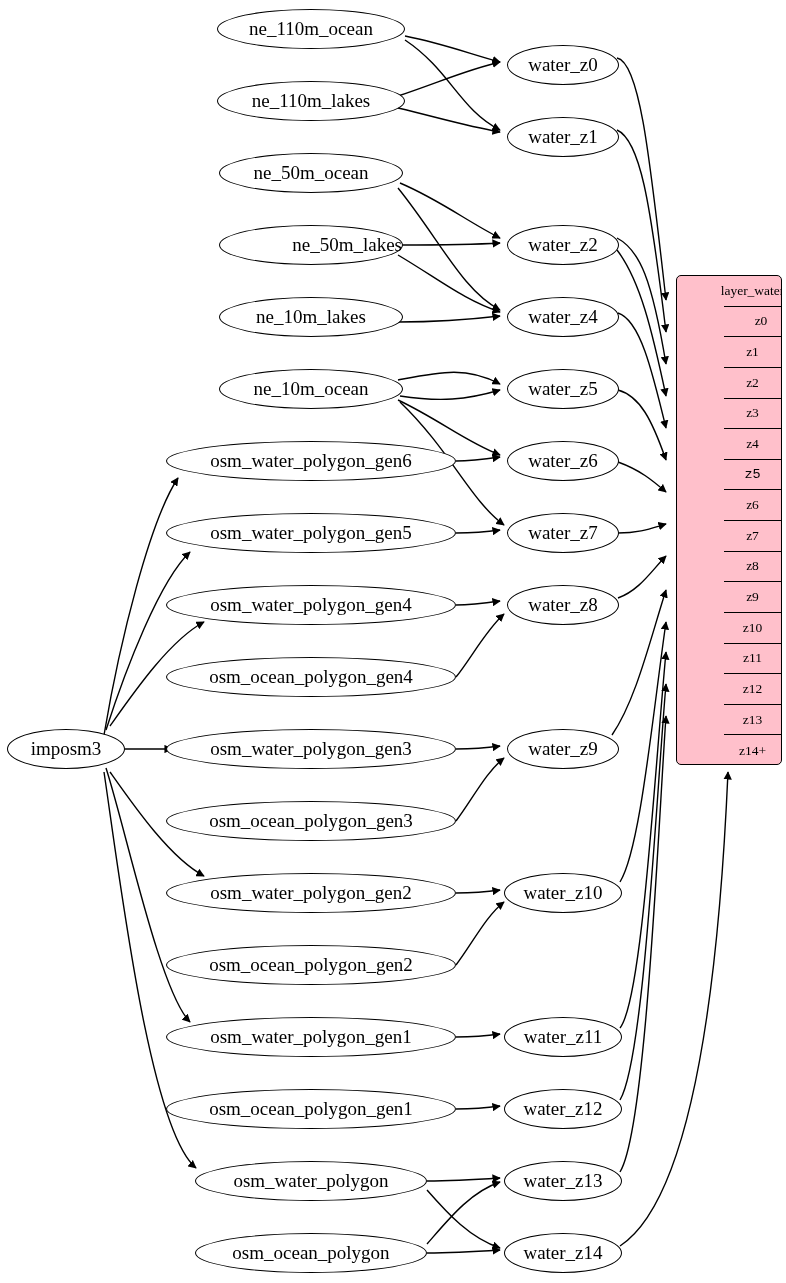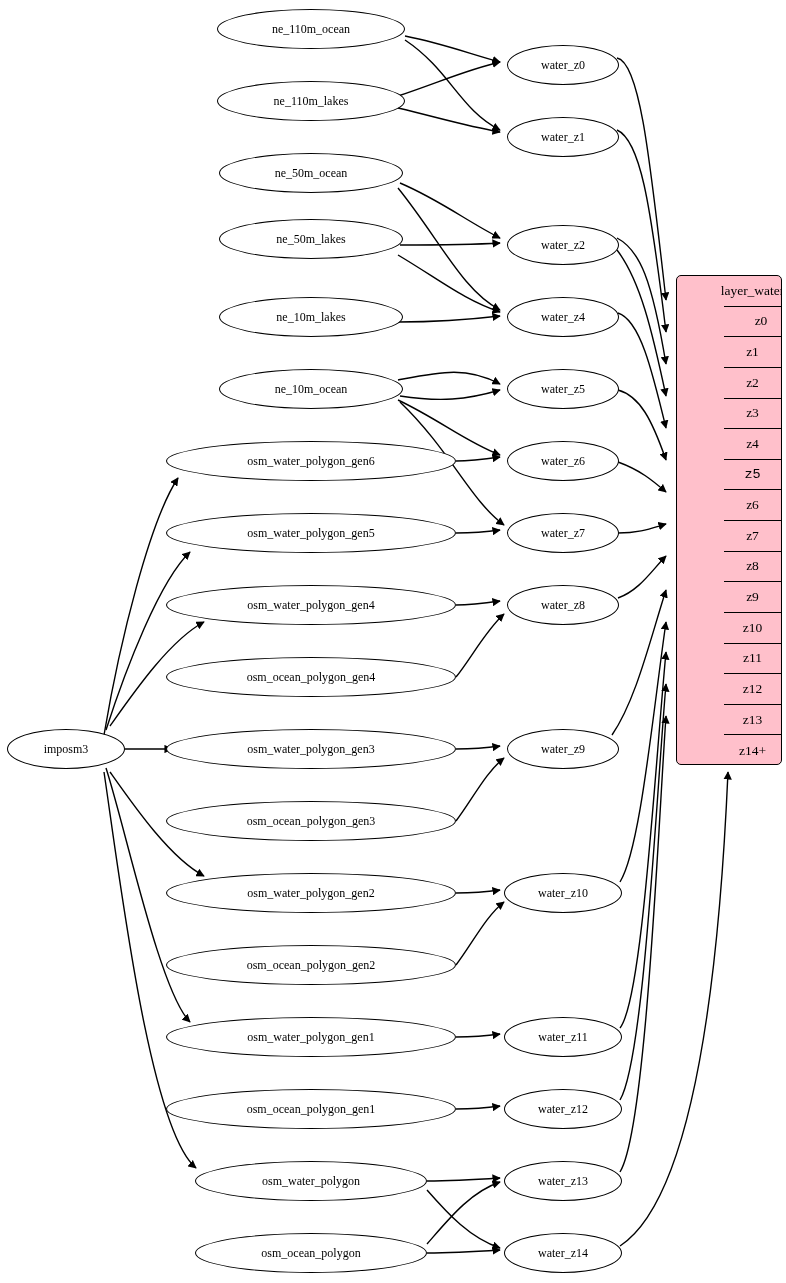--- a/index.html
+++ b/index.html
@@ -25,21 +25,21 @@
   }
   .node-ellipse {
     position: absolute;
     box-sizing: border-box;
     border: 1px solid #000000;
     border-radius: 50%;
     background: #ffffff;
     display: flex;
     align-items: center;
     justify-content: center;
-    font-size: 12px;
+    font-size: 19px;
     color: #000000;
     white-space: nowrap;
   }
   .record-table {
     position: absolute;
     box-sizing: border-box;
     border: 1px solid #000000;
     background: #ffc0cb;
     border-radius: 5px;
     overflow: hidden;
@@ -130,21 +130,21 @@
   <div id="nodes">
       <div class="node-ellipse" style="left: 217px; top: 9px; width: 188px; height: 40px;">
         <span>ne_110m_ocean</span>
       </div>
       <div class="node-ellipse" style="left: 217px; top: 81px; width: 188px; height: 40px;">
         <span>ne_110m_lakes</span>
       </div>
       <div class="node-ellipse" style="left: 219px; top: 153px; width: 184px; height: 40px; justify-content: center;">
         <span>ne_50m_ocean</span>
       </div>
-      <div class="node-ellipse" style="left: 219px; top: 219px; width: 184px; height: 40px;">
+      <div class="node-ellipse" style="left: 219px; top: 225px; width: 184px; height: 40px; justify-content: flex-end;">
         <span>ne_50m_lakes</span>
       </div>
       <div class="node-ellipse" style="left: 219px; top: 297px; width: 184px; height: 40px;">
         <span>ne_10m_lakes</span>
       </div>
       <div class="node-ellipse" style="left: 219px; top: 369px; width: 184px; height: 40px;">
         <span>ne_10m_ocean</span>
       </div>
       <div class="node-ellipse" style="left: 166px; top: 441px; width: 290px; height: 40px;">
         <span>osm_water_polygon_gen6</span>

